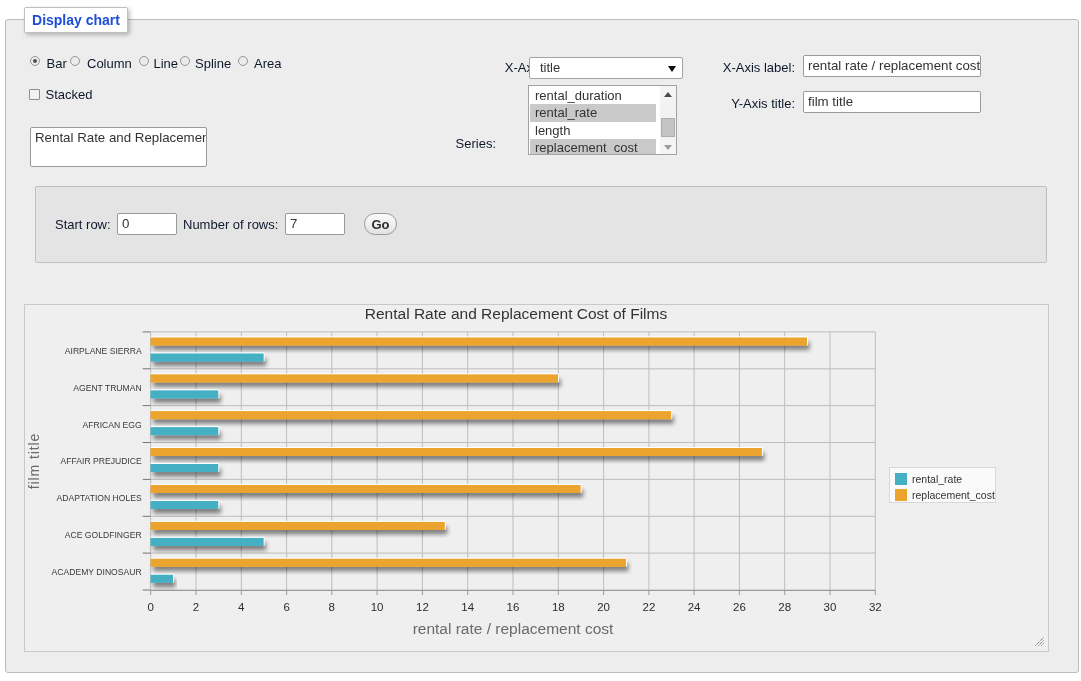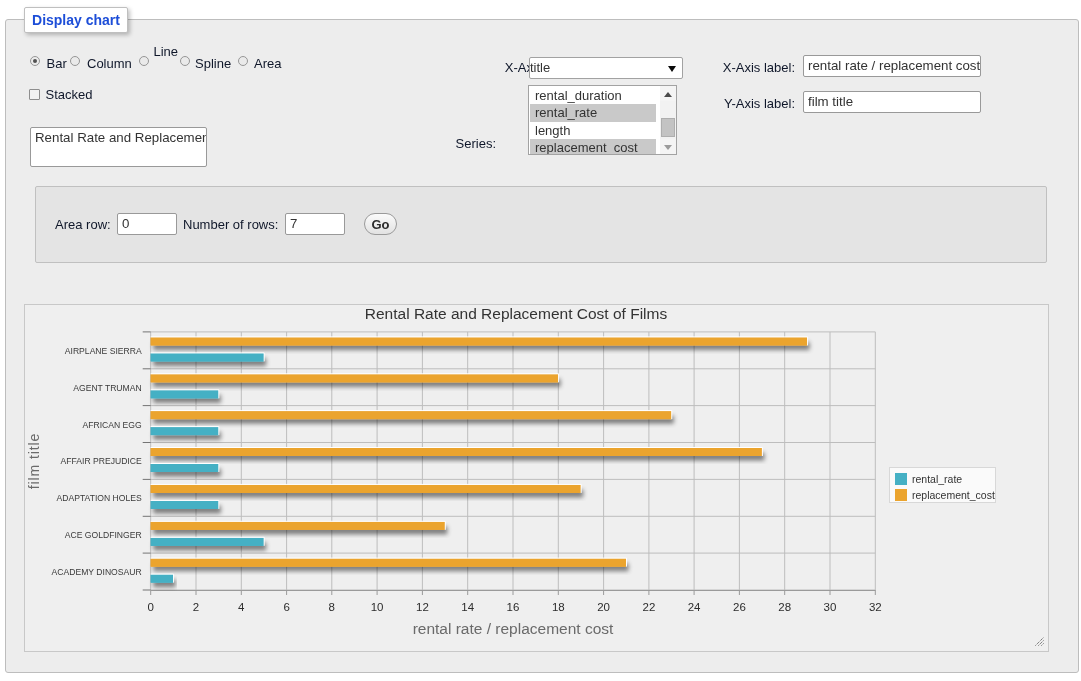--- a/index.html
+++ b/index.html
@@ -10,21 +10,21 @@
 #legendbox { left:24px; top:7px; width:104px; height:26px; background:#fff; border:1px solid #bfbfbf; border-radius:2px; box-shadow:2px 2px 4px rgba(0,0,0,0.25); font-weight:bold; font-size:14px; color:#1d4ed8; text-align:center; line-height:24px; }
 .lbl { font-size:13px; color:#0f172a; white-space:nowrap; }
 .radio { width:10px; height:10px; border-radius:50%; background:#eaeaea; border:1px solid #969696; }
 .radio.sel { background:#ebebeb; }
 .radio.sel::after { content:""; position:absolute; left:2px; top:2px; width:4px; height:4px; border-radius:50%; background:#515151; }
 .checkbox { width:11px; height:11px; background:#f2f2f2; border:1px solid #8e8e8e; border-radius:1px; }
 .tinput { background:#fff; border:1px solid #999; border-radius:2px; font-size:13.3px; color:#333; line-height:20px; padding-left:4px; overflow:hidden; white-space:nowrap; }
 #midbox { left:35px; top:186px; width:1012px; height:77px; background:#e4e4e4; border:1px solid #c0c0c0; border-radius:2px; }
 #gobtn { left:364px; top:213px; width:33px; height:22px; border:1px solid #9a9a9a; border-radius:11px; background:linear-gradient(#fbfbfb,#e2e2e2); font-size:13px; font-weight:bold; color:#2b2b2b; text-align:center; line-height:21px; }
 #chartbox { left:24px; top:304px; width:1025px; height:348px; background:#efefef; border:1px solid #c8c8c8; }
-#selbox { left:529px; top:57px; width:154px; height:22px; background:#fff; border:1px solid #a2a2a2; border-radius:2px; font-size:13px; line-height:20px; }
+#selbox { left:529px; top:57px; width:154px; height:22px; background:#fff; border:1px solid #a2a2a2; border-radius:2px; font-size:13px; line-height:20px; padding-left:10px; }
 #selbox::after { content:""; position:absolute; right:6px; top:8px; width:0; height:0; border-left:4px solid transparent; border-right:4px solid transparent; border-top:6px solid #0a0a0a; }
 #listbox { left:528px; top:85px; width:149px; height:70px; background:#fff; border:1px solid #a2a2a2; font-size:13px; overflow:hidden; }
 .opt { position:absolute; left:1px; width:126px; height:17.3px; line-height:17.3px; padding-left:5px; white-space:nowrap; }
 .opt.sel { background:#c9c9c9; }
 #sbar { position:absolute; right:0px; top:0px; width:16px; height:68px; background:#f2f2f2; }
 .sbtn { position:absolute; left:0; width:16px; height:15px; background:#f4f4f4; }
 #sthumb { position:absolute; left:1px; top:32px; width:14px; height:19px; background:#c3c3c3; border:1px solid #aeaeae; }
 .arrow-up { width:0; height:0; border-left:4.5px solid transparent; border-right:4.5px solid transparent; border-bottom:5px solid #4a4a4a; position:absolute; left:3.5px; top:6px; }
 .arrow-dn { width:0; height:0; border-left:4.5px solid transparent; border-right:4.5px solid transparent; border-top:5px solid #9b9b9b; position:absolute; left:3.5px; top:6px; }
 </style>
@@ -32,21 +32,21 @@
 <body>
 <div id="stage">
   <div class="abs" id="fieldset"></div>
   <div class="abs" id="legendbox">Display chart</div>
 
   <div class="abs radio sel" style="left:29.5px; top:56px;"></div>
   <div class="abs lbl" style="left:46.5px; top:56px;">Bar</div>
   <div class="abs radio" style="left:69.5px; top:56px;"></div>
   <div class="abs lbl" style="left:87px; top:56px;">Column</div>
   <div class="abs radio" style="left:138.5px; top:56px;"></div>
-  <div class="abs lbl" style="left:153.5px; top:44px;">Line</div>
+  <div class="abs lbl" style="left:153.5px; top:56px;">Line</div>
   <div class="abs radio" style="left:180px; top:56px;"></div>
   <div class="abs lbl" style="left:195px; top:56px;">Spline</div>
   <div class="abs radio" style="left:237.5px; top:56px;"></div>
   <div class="abs lbl" style="left:254px; top:56px;">Area</div>
 
   <div class="abs checkbox" style="left:28.5px; top:89px;"></div>
   <div class="abs lbl" style="left:45.5px; top:87px;">Stacked</div>
 
   <div class="abs tinput" style="left:30px; top:127px; width:177px; height:40px;">Rental Rate and Replacemen</div>
 
@@ -65,25 +65,25 @@
         </div>
       <div id="sthumb"></div>
       <div class="sbtn" style="bottom:0; top:auto;">
           <div class="arrow-dn"></div>
         </div>
     </div>
   </div>
 
   <div class="abs lbl" style="right:286px; top:60px; text-align:left;">X-Axis label:</div>
   <div class="abs tinput" style="left:803px; top:55px; width:178px; height:22px;">rental rate / replacement cost</div>
-  <div class="abs lbl" style="right:286px; top:96px; text-align:right;">Y-Axis label:</div>
+  <div class="abs lbl" style="right:286px; top:96px; text-align:right;">Y-Axis title:</div>
   <div class="abs tinput" style="left:803px; top:91px; width:178px; height:22px;">film title</div>
 
   <div class="abs" id="midbox"></div>
-  <div class="abs lbl" style="left:55px; top:217px;">Area row:</div>
+  <div class="abs lbl" style="left:55px; top:217px;">Start row:</div>
   <div class="abs tinput" style="left:117px; top:213px; width:60px; height:22px;">0</div>
   <div class="abs lbl" style="left:183px; top:217px;">Number of rows:</div>
   <div class="abs tinput" style="left:285px; top:213px; width:60px; height:22px;">7</div>
   <div class="abs" id="gobtn">Go</div>
 
   <div class="abs" id="chartbox"></div>
   <svg class="abs" id="chartsvg" style="left:25px; top:305px;" width="1023" height="346">
 <defs>
         <filter id="bsh" x="-10%" y="-60%" width="125%" height="260%">
           <feDropShadow dx="2.5" dy="4.6" stdDeviation="2.2" flood-color="#000" flood-opacity="0.47"></feDropShadow>

